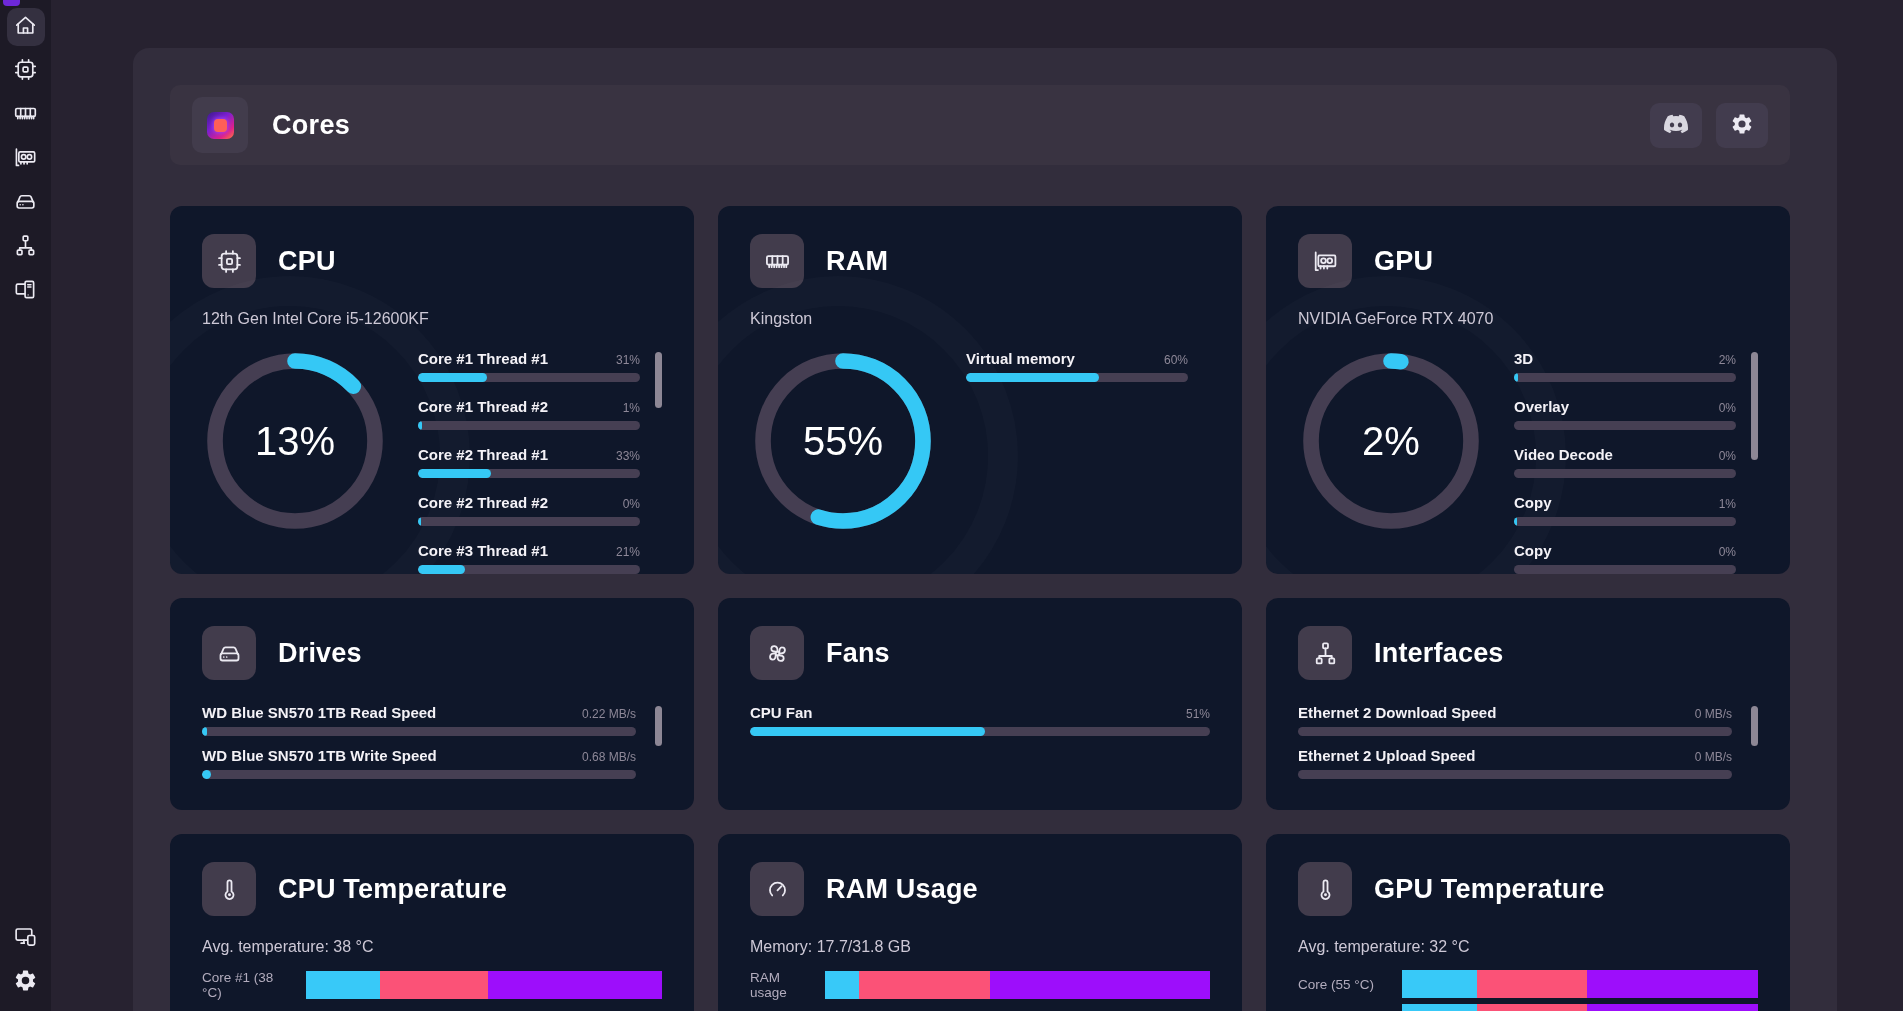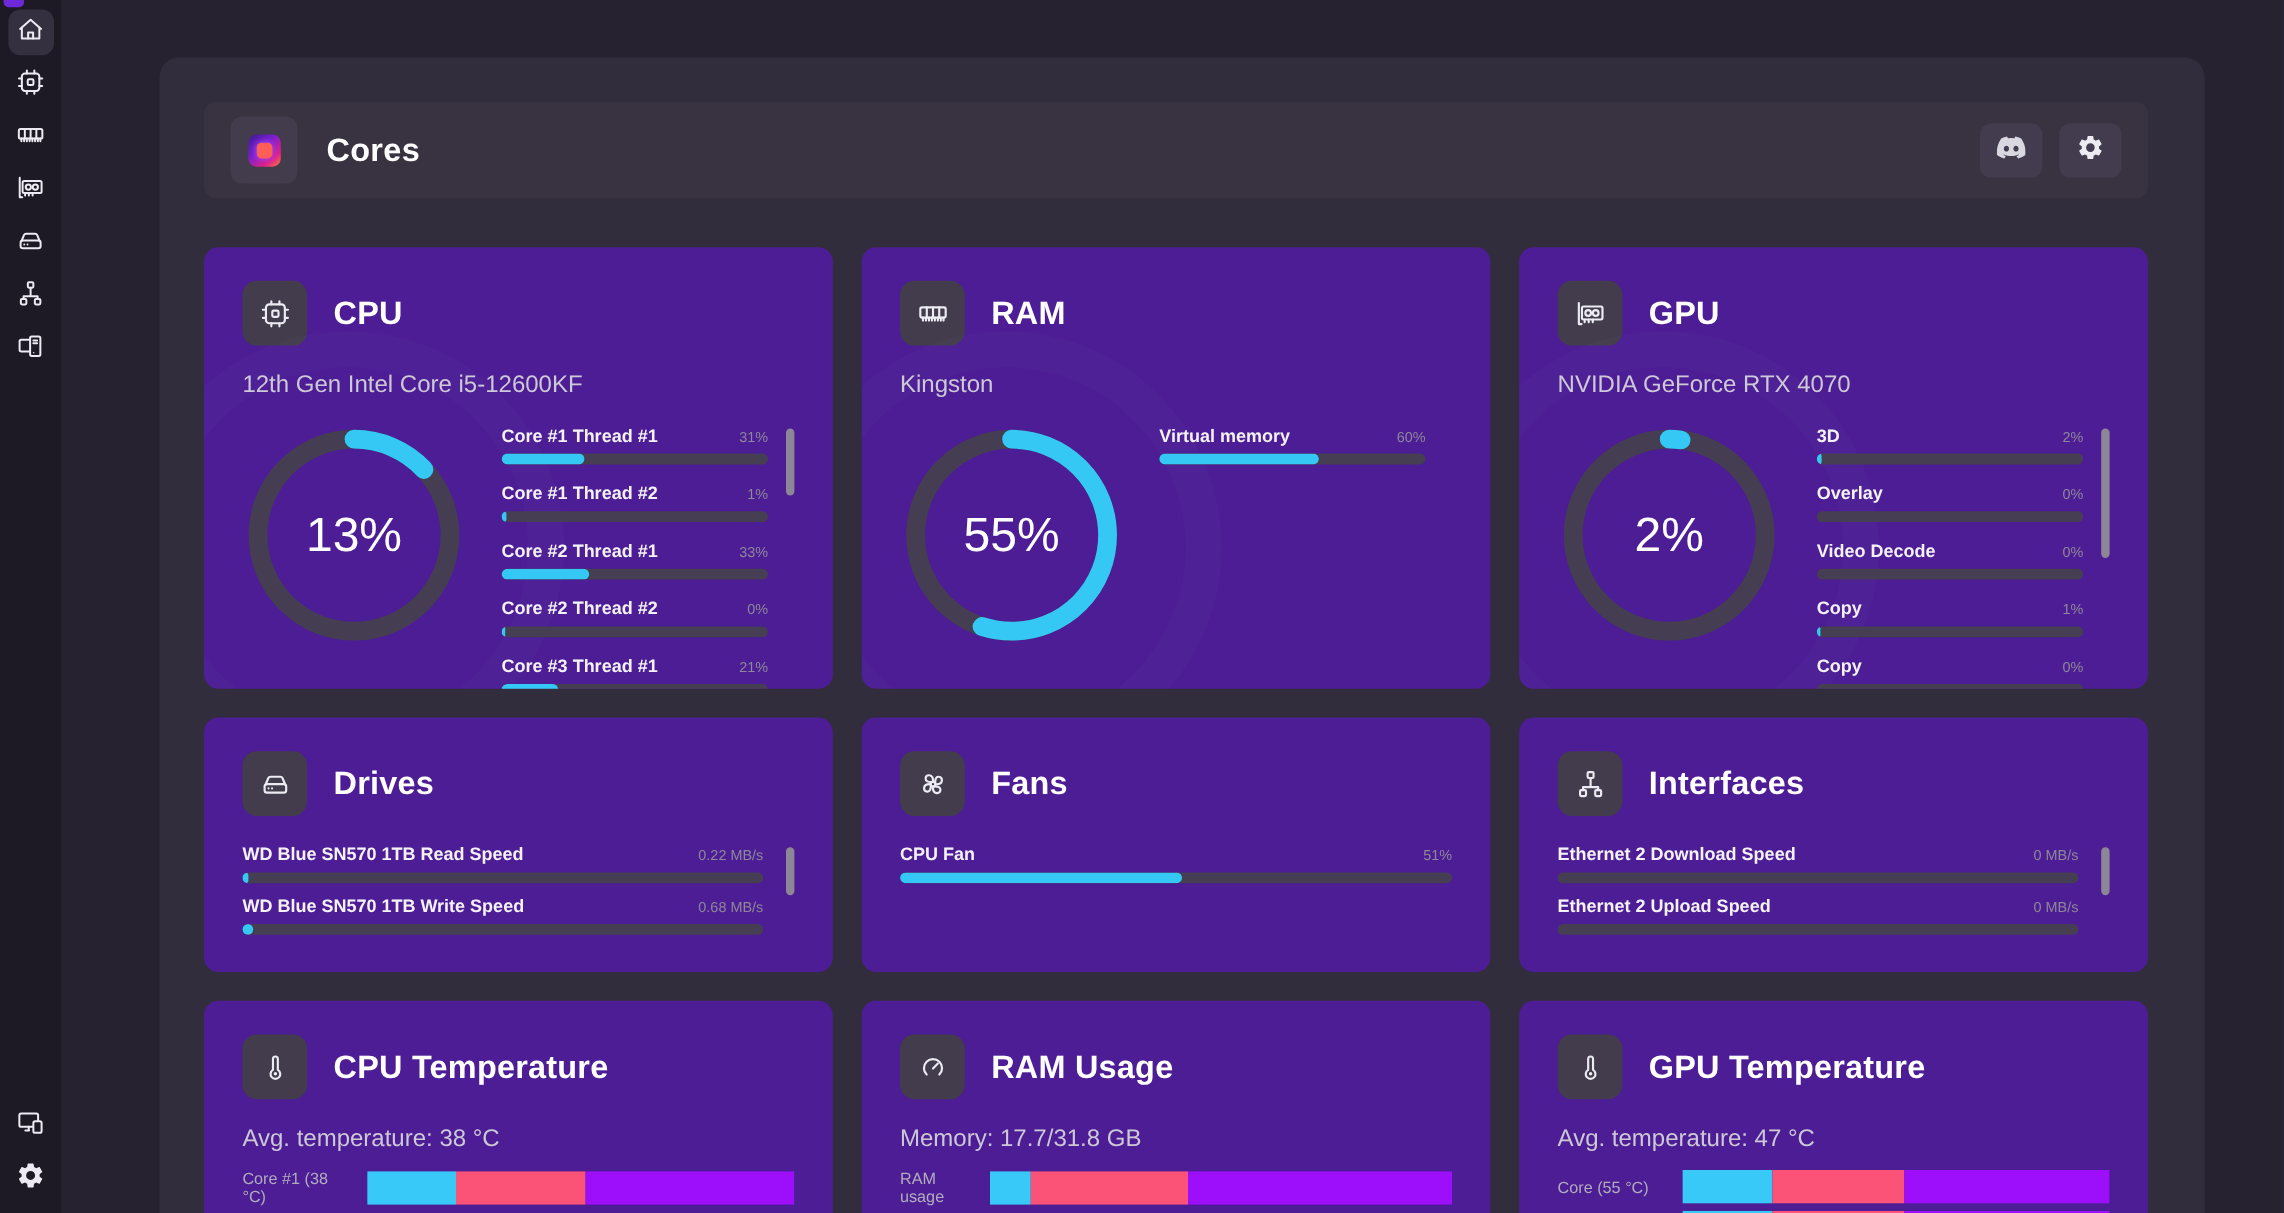--- a/index.html
+++ b/index.html
@@ -53,28 +53,28 @@
     font-family:inherit; font-size:15px; font-weight:600;
   }
   .hbtn.square { width:52px; justify-content:center; padding:0; }
   .status-dot { width:11px; height:11px; border-radius:50%; background:#30d05c; }
 
   
   .grid {
     margin-top:41px; display:grid; grid-template-columns:repeat(3,1fr);
     grid-template-rows:368px 212px 368px; gap:24px;
   }
-  .card { background:#4c1d95; border-radius:12px; padding:28px 32px; position:relative; overflow:hidden; }
+  .card { background:#0f172a; border-radius:12px; padding:28px 32px; position:relative; overflow:hidden; }
   .gauge-card::before { content:""; position:absolute; width:300px; height:300px; border-radius:50%;
     border:30px solid rgba(255,255,255,.02); left:-60px; top:70px; pointer-events:none; }
   .card-head { display:flex; align-items:center; gap:22px; }
   .chip { width:54px; height:54px; border-radius:12px; background:#423c4c; display:grid; place-items:center; flex:0 0 auto; }
   .chip svg { width:27px; height:27px; }
   .card-title { font-size:27px; font-weight:700; letter-spacing:.2px; }
-  .subtitle { margin-top:22px; font-size:20px; color:#cdc8d6; }
+  .subtitle { margin-top:22px; font-size:16px; color:#cdc8d6; }
 
   
   .gauge-row { display:flex; margin-top:20px; }
   .gauge { width:186px; height:186px; position:relative; flex:0 0 auto; }
   .gauge svg { width:186px; height:186px; }
   .gauge-track { fill:none; stroke:#453e52; stroke-width:8.4; }
   .gauge-fill  { fill:none; stroke:#35c8f5; stroke-width:8.4; stroke-linecap:round;
     transform:rotate(-90deg); transform-origin:50% 50%; }
   .gauge-value { position:absolute; inset:0; display:grid; place-items:center;
     font-size:40px; color:#fff; }
@@ -529,21 +529,21 @@
     <section class="card">
       <div class="card-head">
         <div class="chip">
             <svg class="ic" viewBox="0 0 24 24">
               <path d="M10.2 13.8V5.7a1.8 1.8 0 0 1 3.6 0v8.1a3.6 3.6 0 1 1-3.6 0Z"></path>
               <circle cx="12" cy="16.7" r="1.3" fill="#eceaf2" stroke="none"></circle>
             </svg>
           </div>
         <h2 class="card-title">GPU Temperature</h2>
       </div>
-      <div class="subtitle">Avg. temperature: 47 °C</div>
+      <div class="subtitle">Avg. temperature: 32 °C</div>
       <div class="heat-list">
         <div class="heat-row">
           <span class="heat-label hl-102">Core (55 °C)</span>
           <div class="heat-bar">
               <div class="seg seg-c" style="width: 21%;"></div>
               <div class="seg seg-p" style="width: 31%;"></div>
               <div class="seg seg-v" style="width: 48%;"></div>
             </div>
         </div>
         <div class="heat-row">

